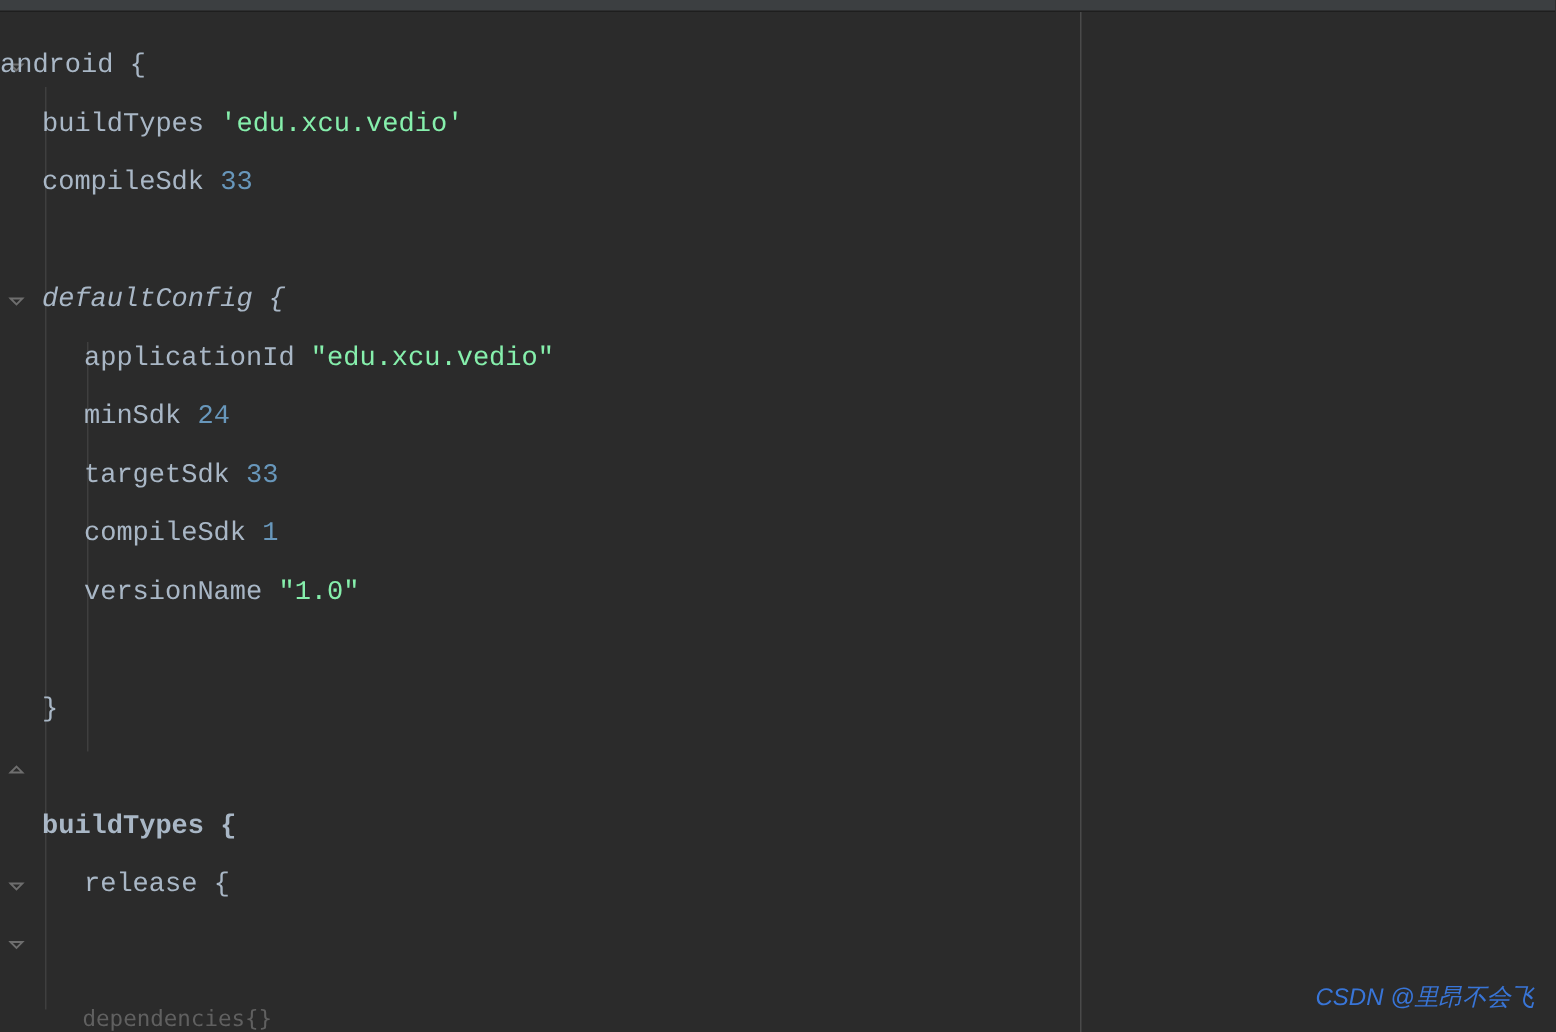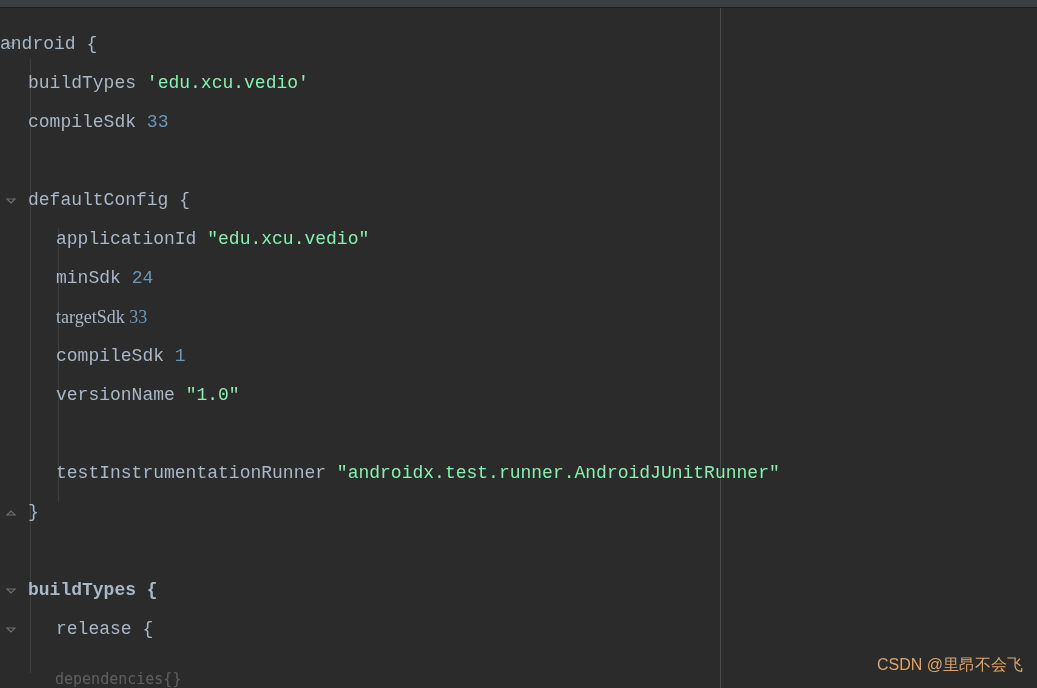--- a/index.html
+++ b/index.html
@@ -74,25 +74,26 @@
       top: 8px;
       left: 720px;
       width: 1px;
       height: 100%;
       background: #4a4a4a;
     }
     .watermark {
       position: absolute;
       bottom: 12px;
       right: 14px;
-      color: #fdba74;
+      color: #3b82f6;
       font-size: 16px;
       font-family: sans-serif;
       opacity: 0.85;
       z-index: 10;
+      font-style: italic;
     }
     .bottom-hint {
       position: absolute;
       bottom: 0;
       left: 55px;
       color: #606060;
       font-size: 15px;
       font-family: 'Consolas', 'Monaco', monospace;
     }
     .indent-line {
@@ -134,28 +135,27 @@
         </svg>
       </div>
     </div>
   <div class="code-area" id="code-area">
       <div class="indent-line" style="left: 30px; top: 50px; height: 615px;"></div>
       <div class="indent-line" style="left: 58px; top: 220px; height: 273px;"></div>
       <div class="line"><span class="code-text" style="padding-left: 0px;"><span class="kw">android</span><span class="punct"> {</span></span></div>
       <div class="line"><span class="code-text" style="padding-left: 28px;"><span class="kw">buildTypes </span><span class="str">'edu.xcu.vedio'</span></span></div>
       <div class="line"><span class="code-text" style="padding-left: 28px;"><span class="kw">compileSdk </span><span class="num">33</span></span></div>
       <div class="line"><span class="code-text" style="padding-left: 0px;"></span></div>
-      <div class="line"><span class="code-text" style="padding-left: 28px;"><span class="kw">defaultConfig</span><span class="punct"> {</span></span></div>
+      <div class="line"><span class="code-text" style="padding-left: 28px; font-style: italic;"><span class="kw">defaultConfig</span><span class="punct"> {</span></span></div>
       <div class="line"><span class="code-text" style="padding-left: 56px;"><span class="kw">applicationId </span><span class="str">"edu.xcu.vedio"</span></span></div>
       <div class="line"><span class="code-text" style="padding-left: 56px; margin-top: 16px;"><span class="kw">minSdk </span><span class="num">24</span></span></div>
-      <div class="line"><span class="code-text" style="padding-left: 56px; font-family: Liberation Serif, serif;"><span class="kw">targetSdk </span><span class="num">33</span></span></div>
+      <div class="line"><span class="code-text" style="padding-left: 56px;"><span class="kw">targetSdk </span><span class="num">33</span></span></div>
       <div class="line"><span class="code-text" style="padding-left: 56px;"><span class="kw">compileSdk </span><span class="num">1</span></span></div>
       <div class="line"><span class="code-text" style="padding-left: 56px;"><span class="kw">versionName </span><span class="str">"1.0"</span></span></div>
       <div class="line"><span class="code-text" style="padding-left: 0px;"></span></div>
-      <div class="line"><span class="code-text" style="padding-left: 56px;"><span class="kw">testInstrumentationRunner </span><span class="str">"androidx.test.runner.AndroidJUnitRunner"</span></span></div>
       <div class="line"><span class="code-text" style="padding-left: 28px;"><span class="punct">}</span></span></div>
       <div class="line"><span class="code-text" style="padding-left: 0px;"></span></div>
       <div class="line"><span class="code-text" style="padding-left: 28px; font-weight: bold;"><span class="kw">buildTypes</span><span class="punct"> {</span></span></div>
       <div class="line"><span class="code-text" style="padding-left: 56px;"><span class="kw">release</span><span class="punct"> {</span></span></div>
     </div>
 </div>
 
 <div class="right-panel-edge"></div>
 
 <div class="watermark">CSDN @里昂不会飞</div>

